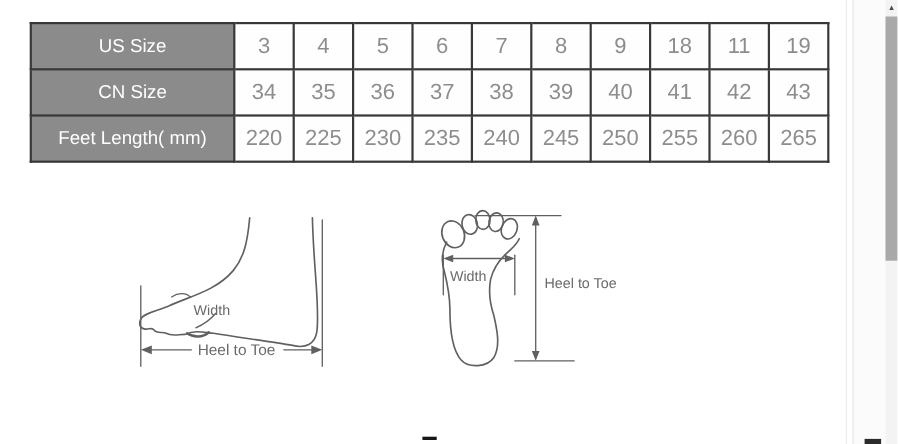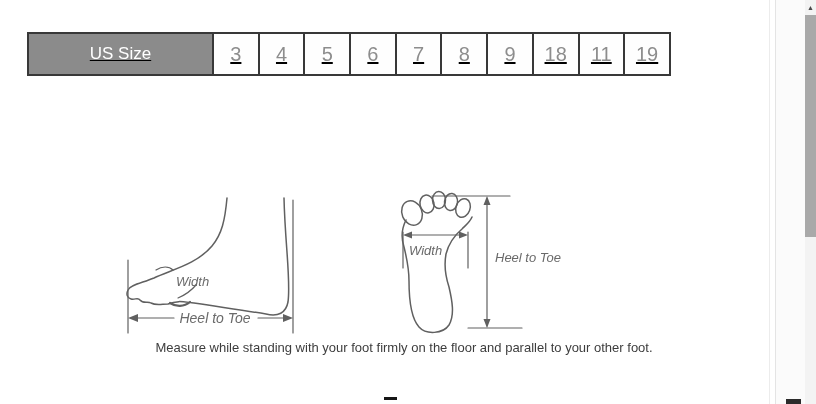--- a/index.html
+++ b/index.html
@@ -10,30 +10,30 @@
     --line-color:#606060;
     --label-color:#6a6a6a;
     --caption-color:#3d3d3d;
   }
   *{margin:0;padding:0;box-sizing:border-box;}
   html,body{width:816px;height:404px;background:#ffffff;overflow:hidden;
     font-family:"Liberation Sans", sans-serif;}
   .page{position:relative;width:816px;height:404px;background:#ffffff;}
 
   
-  .size-table{position:absolute;left:27px;top:32px;border-collapse:collapse;
-    table-layout:fixed;width:644px;text-decoration:underline;}
+  .size-table{position:absolute;left:27px;top:20px;border-collapse:collapse;
+    table-layout:fixed;width:727px;}
   .size-table th,.size-table td{border:2px solid var(--table-border);height:42px;
     text-align:center;vertical-align:middle;}
   .size-table th{background:var(--header-bg);color:var(--header-text);
     font-weight:normal;font-size:17px;width:185px;}
   .size-table td{background:#fefefe;color:var(--cell-text);font-size:20px;}
 
   
-  .fig{position:absolute;font-style:italic;}
+  .fig{position:absolute;}
   .fig-side{left:112px;top:184px;width:195px;height:152px;}
   .fig-print{left:388px;top:184px;width:190px;height:152px;}
   .fig svg{display:block;width:100%;height:100%;}
   .fig path,.fig line,.fig ellipse{fill:none;stroke:var(--line-color);
     stroke-width:1.5;stroke-linecap:round;}
   .fig .thin{stroke-width:1.2;}
   .fig .thick{stroke-width:2.2;}
   .fig .ah{fill:var(--line-color);stroke:none;}
   .fig text{fill:var(--label-color);font-family:"Liberation Sans",sans-serif;}
 
@@ -66,20 +66,46 @@
       <td>3</td>
       <td>4</td>
       <td>5</td>
       <td>6</td>
       <td>7</td>
       <td>8</td>
       <td>9</td>
       <td>18</td>
       <td>11</td>
       <td>19</td>
+    </tr>
+    <tr>
+      <th>CN Size</th>
+      <td>34</td>
+      <td>35</td>
+      <td>36</td>
+      <td>37</td>
+      <td>38</td>
+      <td>39</td>
+      <td>40</td>
+      <td>41</td>
+      <td>42</td>
+      <td>43</td>
+    </tr>
+    <tr>
+      <th>Feet Length( mm)</th>
+      <td>220</td>
+      <td>225</td>
+      <td>230</td>
+      <td>235</td>
+      <td>240</td>
+      <td>245</td>
+      <td>250</td>
+      <td>255</td>
+      <td>260</td>
+      <td>265</td>
     </tr>
   </tbody>
     </table>
 
   <div class="fig fig-side">
     <svg viewBox="0 0 195 152">
 
       <line class="thin" x1="16" y1="76" x2="16" y2="149"></line>
       <line class="thin" x1="181" y1="16" x2="181" y2="149"></line>
 
@@ -122,21 +148,20 @@
 
       <line class="thin" x1="44" y1="12" x2="122" y2="12"></line>
       <line class="thin" x1="80" y1="144" x2="134" y2="144"></line>
       <line class="thin" x1="99" y1="14" x2="99" y2="142"></line>
       <path class="ah" d="M 99 12 L 95.5 21 L 102.5 21 Z"></path>
       <path class="ah" d="M 99 144 L 95.5 135 L 102.5 135 Z"></path>
       <text x="107" y="78" font-size="13">Heel to Toe</text>
     </svg>
   </div>
 
-  <div class="caption">Measure while standing with your foot firmly on the floor and parallel to your other foot.</div>
 
   <div class="edge-band"></div>
   <div class="edge-line1"></div>
   <div class="edge-line2"></div>
   <div class="scrollbar">
     <div class="scroll-up">
       <span>▲</span>
     </div>
     <div class="scroll-thumb"></div>
   </div>

